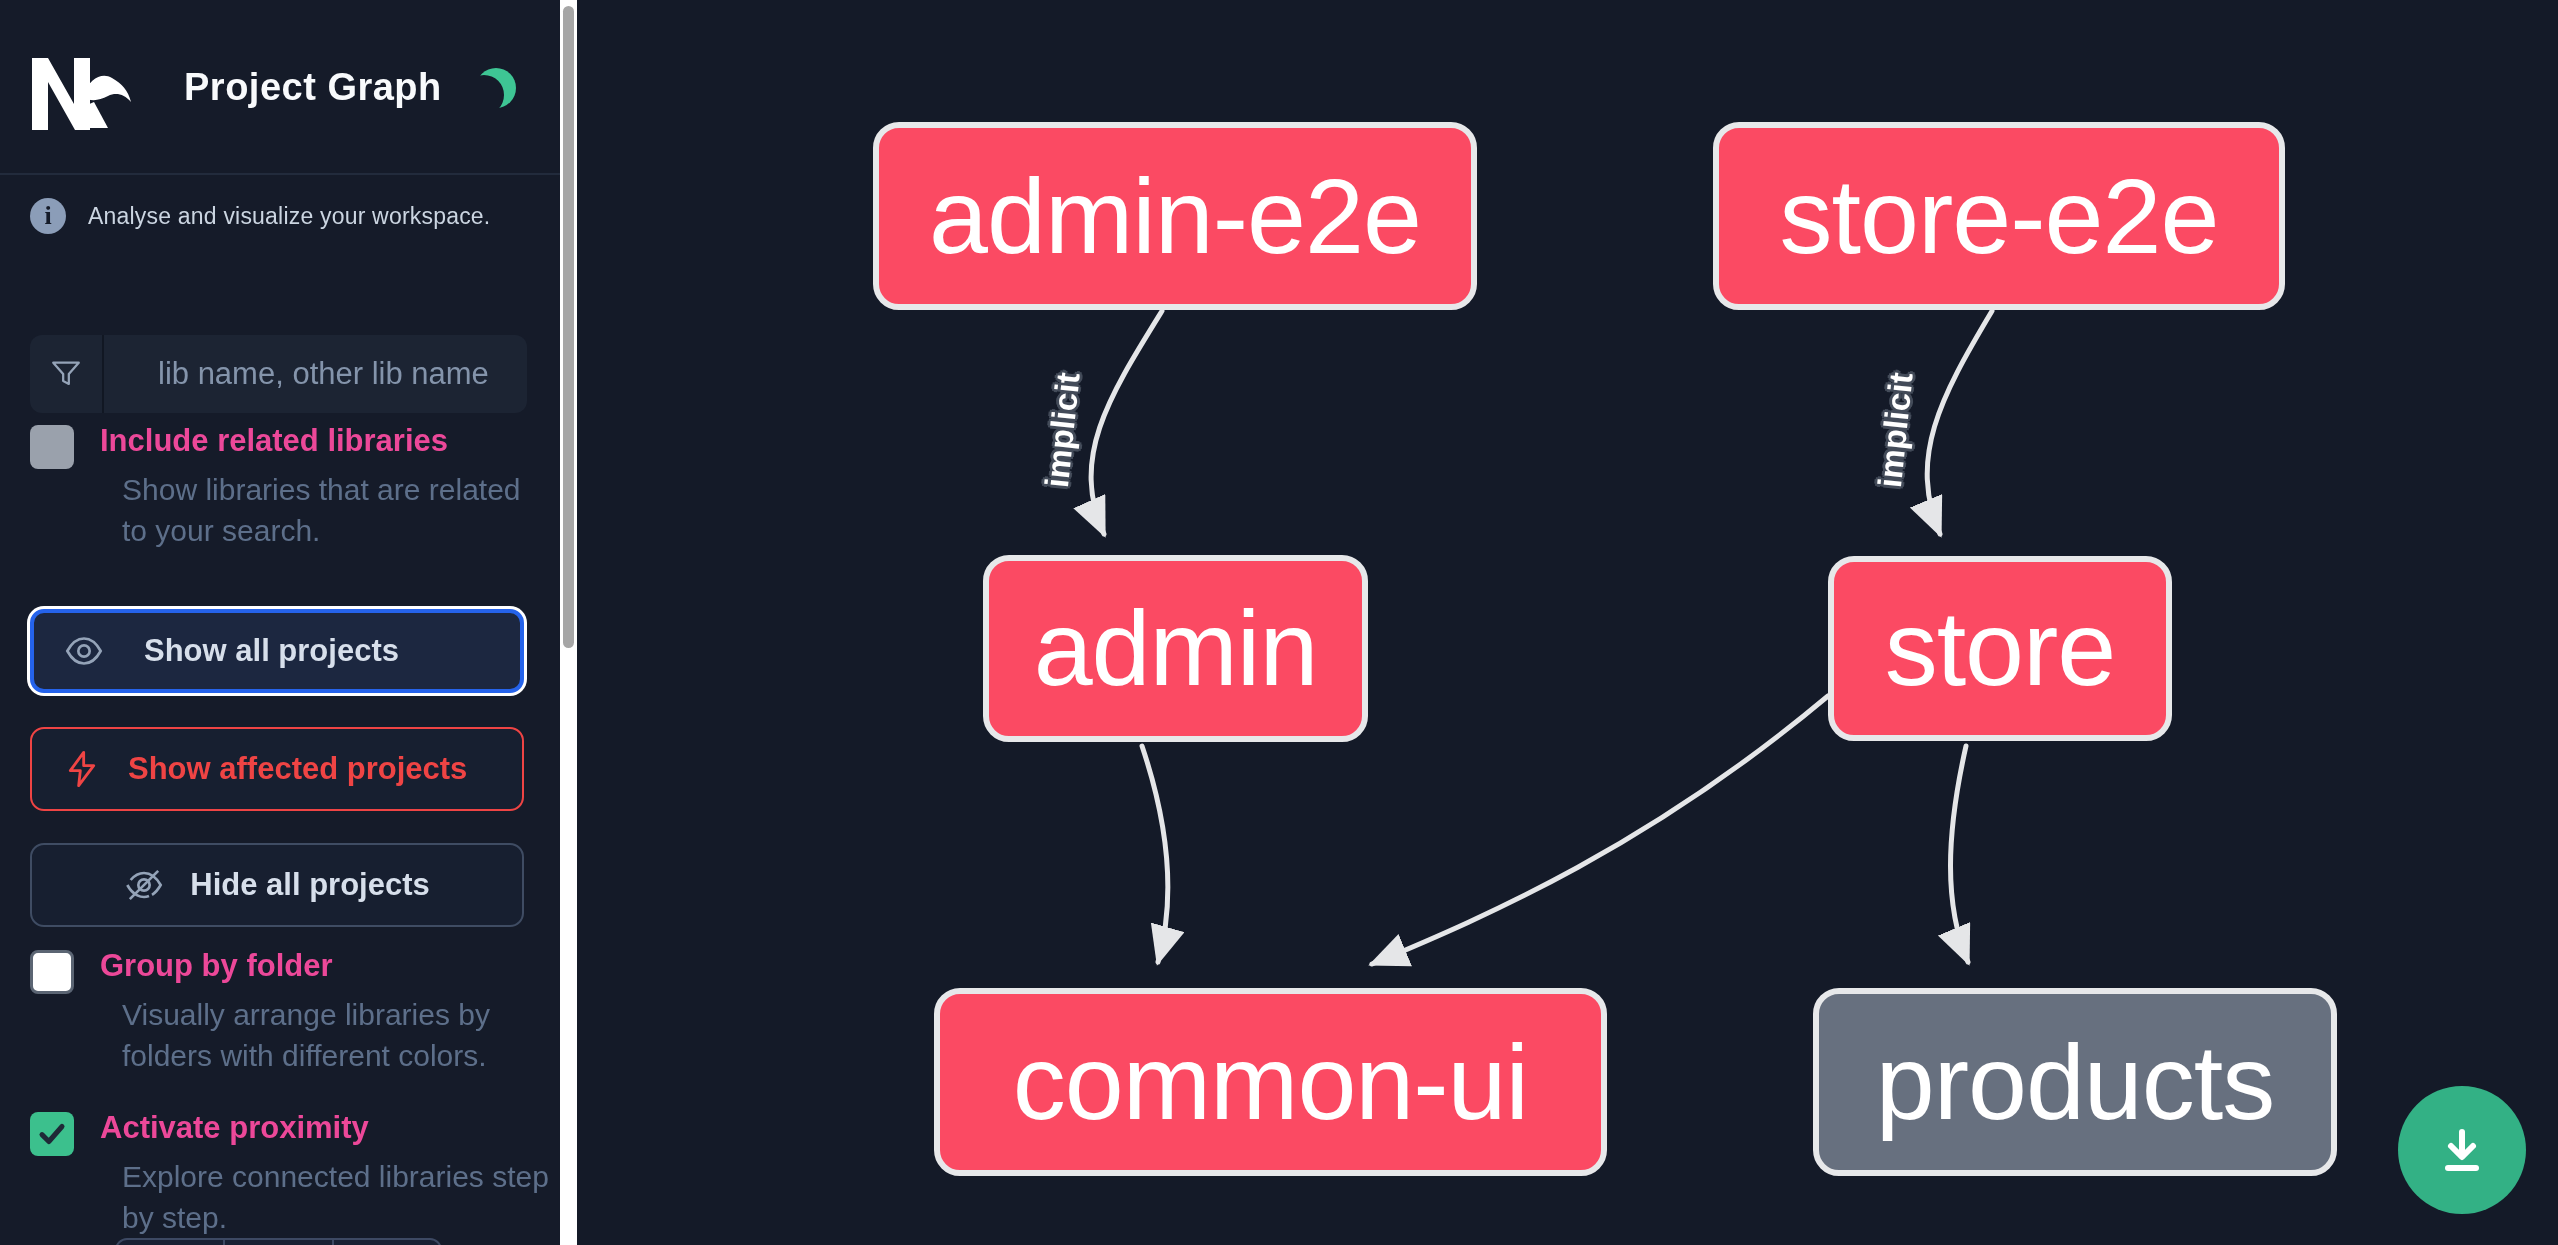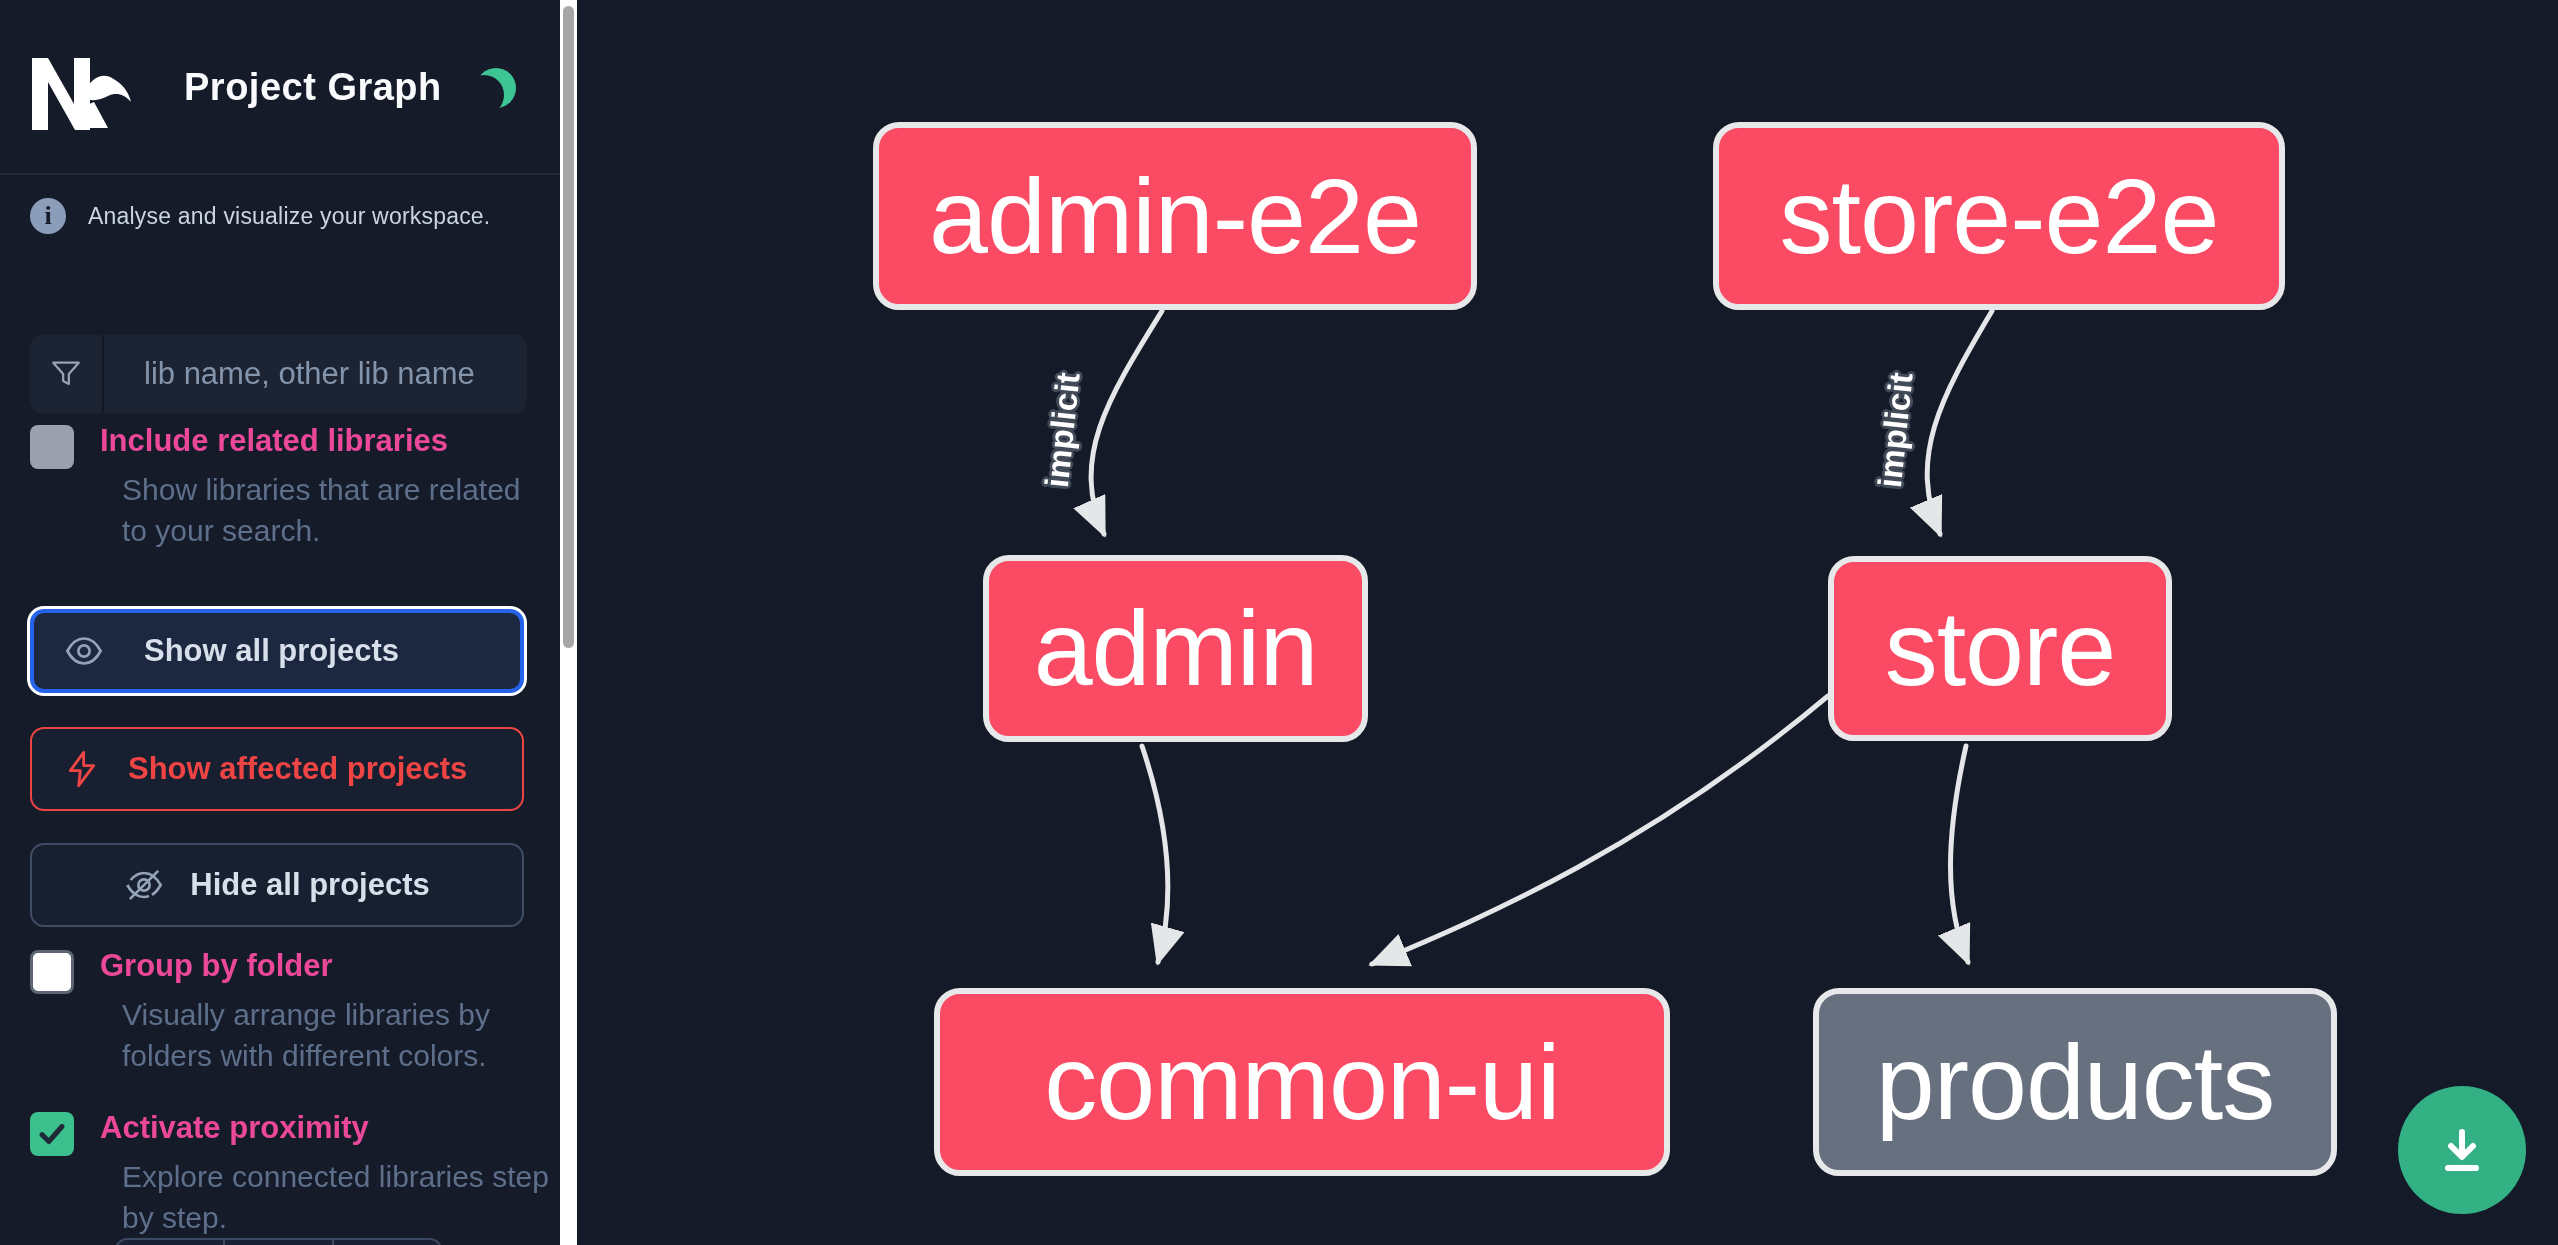--- a/index.html
+++ b/index.html
@@ -24,21 +24,21 @@
   .info-icon { width:36px; height:36px; border-radius:50%; background:#8b9db8; color:#151b29;
                font-size:26px; font-weight:700; display:flex; align-items:center; justify-content:center;
                font-family:"Liberation Serif", serif; flex:0 0 auto; }
   .tagline { font-size:23px; color:#cbd5e1; letter-spacing:0.2px; }
 
   .search-box { position:absolute; left:30px; top:335px; width:497px; height:78px;
                 background:#1c2433; border-radius:12px; display:flex; align-items:stretch; overflow:hidden; }
   .search-icon-cell { width:74px; display:flex; align-items:center; justify-content:center;
                       border-right:2px solid #111723; flex:0 0 auto; }
   .search-input { flex:1; background:transparent; border:none; outline:none; color:#8b5cf6;
-                  font-size:31px; padding:0 40px; font-family:"Liberation Sans", sans-serif; }
+                  font-size:31px; padding:0 40px; font-family:"Liberation Sans", sans-serif;margin-left:14px; }
   .search-input::placeholder { color:#8494ab; }
 
   .opt-row { position:absolute; left:30px; width:505px; }
   .opt-box { position:absolute; left:0; top:2px; width:44px; height:44px; border-radius:8px; }
   .opt-box.gray  { background:#9aa1ac; }
   .opt-box.white { background:#ffffff; border:3px solid #5b6573; }
   .opt-box.green { background:#3cc08d; display:flex; align-items:center; justify-content:center; }
   .opt-label { margin-left:70px; font-size:31px; font-weight:700; color:#ec4899; }
   .opt-desc  { margin-left:92px; margin-top:10px; font-size:30px; line-height:41px; color:#5d6f8a; width:430px; }
 
@@ -181,21 +181,21 @@
   </g>
 </svg>
 
 <div class="edge-label rot" style="left:1005px; top:411px;">implicit</div>
 <div class="edge-label rot" style="left:1838px; top:411px;">implicit</div>
 
 <div class="gnode pink" style="left:873px;  top:122px; width:604px; height:188px;">admin-e2e</div>
 <div class="gnode pink" style="left:1713px; top:122px; width:572px; height:188px;">store-e2e</div>
 <div class="gnode pink" style="left:983px;  top:555px; width:385px; height:187px;">admin</div>
 <div class="gnode pink" style="left:1828px; top:556px; width:344px; height:185px;">store</div>
-<div class="gnode pink" style="left:934px;  top:988px; width:736px; height:188px;">common-ui</div>
+<div class="gnode pink" style="left:934px;  top:988px; width:673px; height:188px;">common-ui</div>
 <div class="gnode gray" style="left:1813px; top:988px; width:524px; height:188px;">products</div>
 
 <div class="fab">
   <svg width="64" height="64" viewBox="0 0 64 64" fill="none" stroke="#ffffff" stroke-width="6" stroke-linecap="round" stroke-linejoin="round">
     <path d="M32 14 V37"></path>
     <path d="M21 28 L32 39 L43 28"></path>
     <path d="M18 50 H46"></path>
   </svg>
 </div>
 

